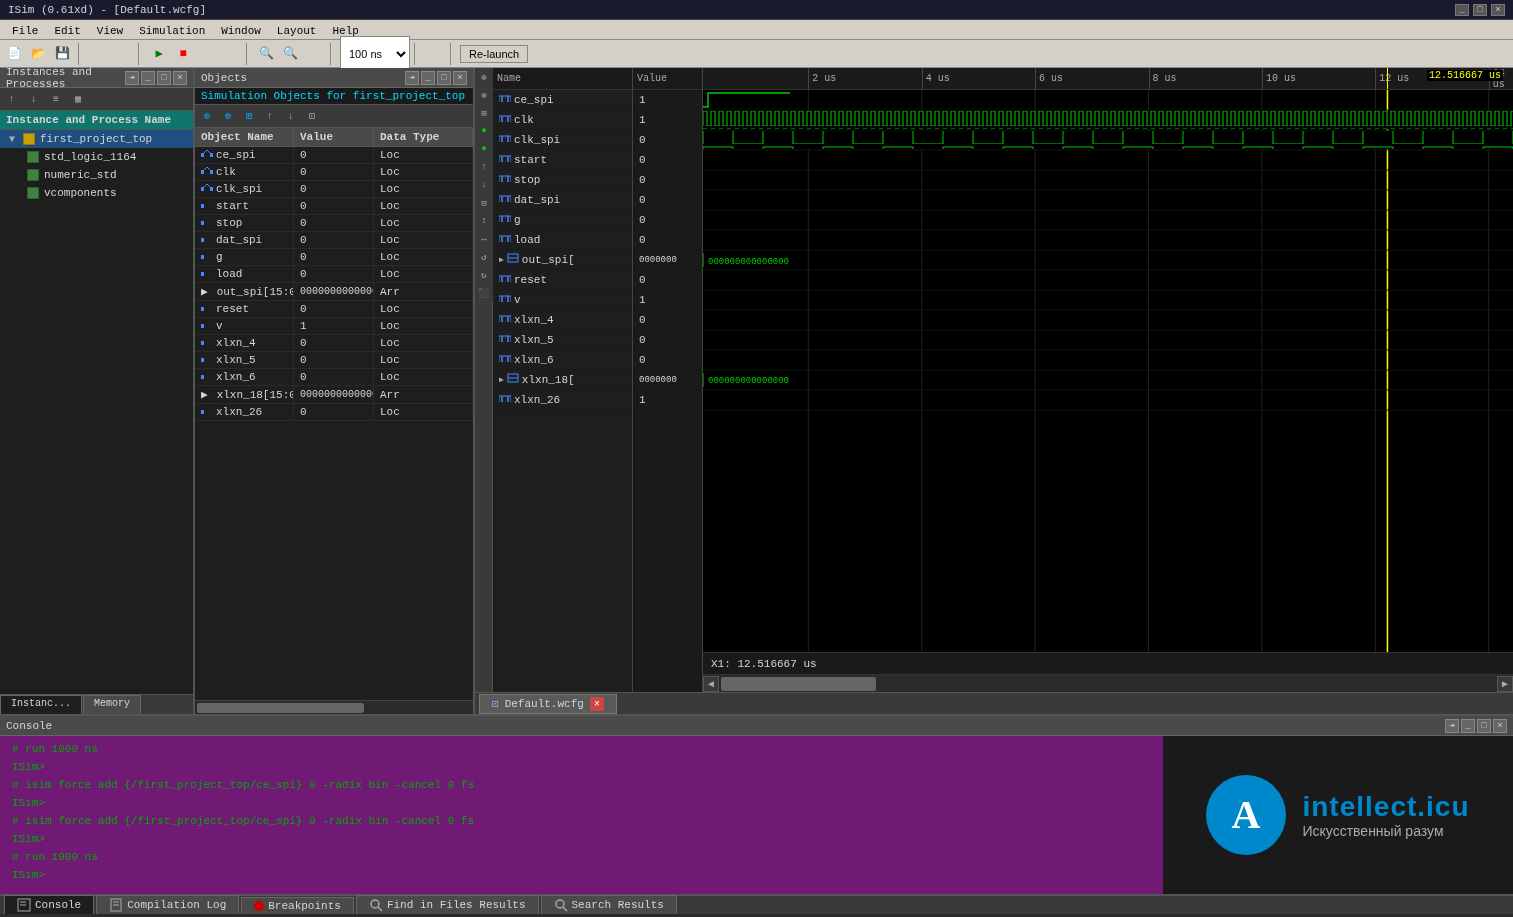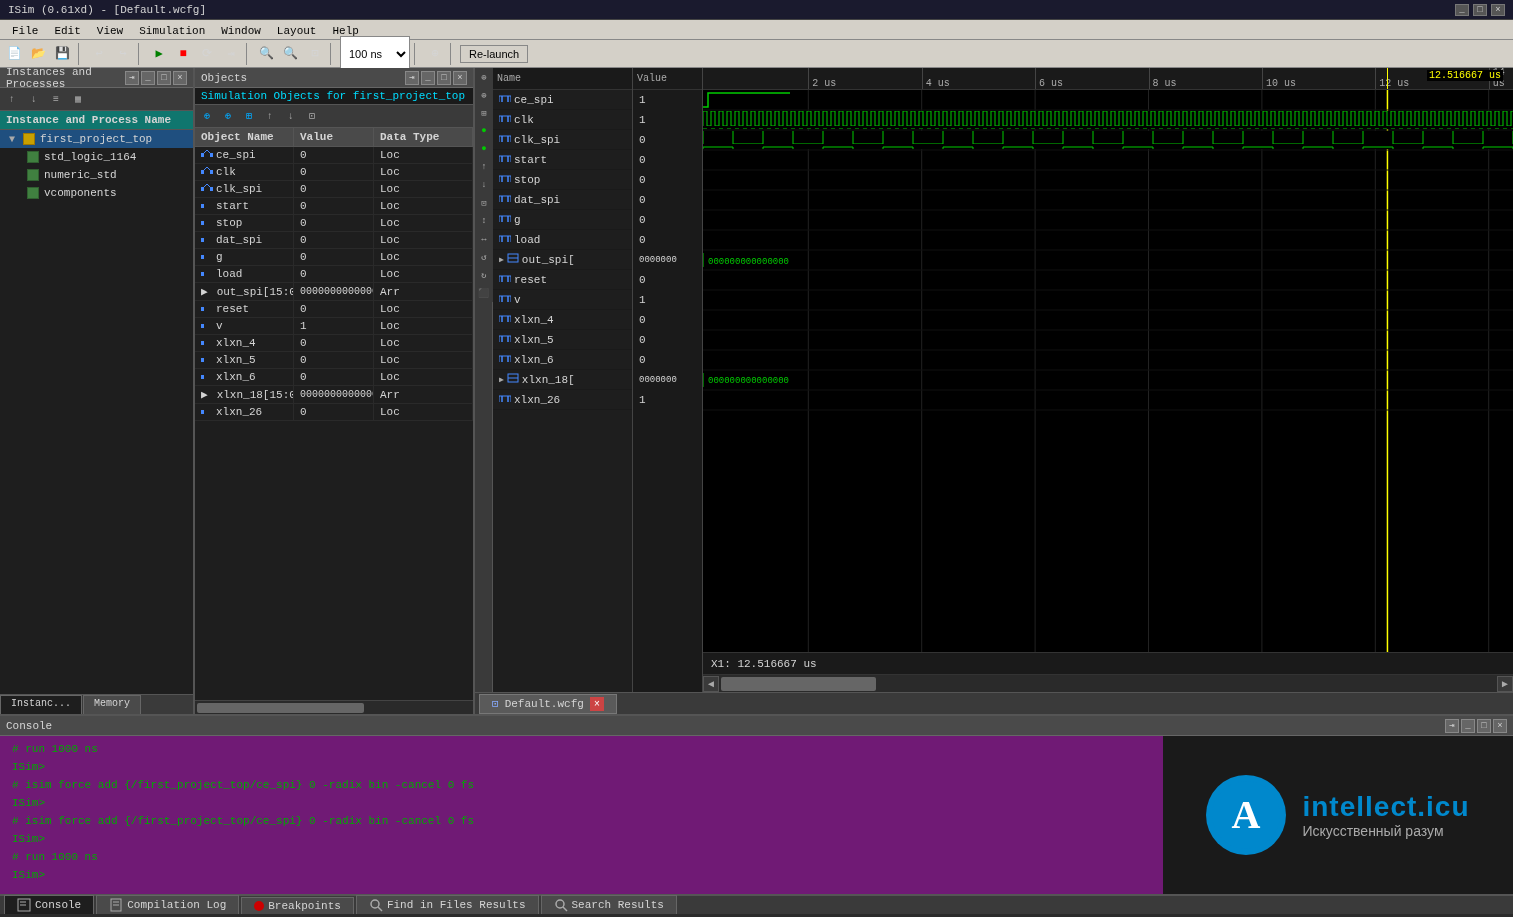--- a/index.html
+++ b/index.html
@@ -90,21 +90,21 @@
     .scroll-thumb { height: 10px; background: #666; border-radius: 2px; margin: 2px; }
     
     
     .panel-side-btns { display: flex; flex-direction: column; background: #3a3a3a; width: 18px; border-right: 1px solid #555; }
     .side-btn { width: 18px; height: 18px; background: #3a3a3a; border: 1px solid transparent; cursor: pointer; display: flex; align-items: center; justify-content: center; font-size: 9px; color: #aaa; }
     
     .obj-panel-title { padding: 2px 6px; font-size: 11px; color: #00ddff; border-bottom: 1px solid #555; background: #1a1a1a; }
     
     
     .time-ruler { height: 22px; background: #1a1a1a; border-bottom: 1px solid #333; position: relative; overflow: hidden; }
-    .time-mark { position: absolute; top: 0; bottom: 0; border-left: 1px solid #444; display: flex; align-items: flex-end; padding-left: 3px; font-size: 10px; color: #aaa; }
+    .time-mark { position: absolute; top: 0; bottom: 0; border-left: 1px solid #444; display: flex; align-items: center; padding-left: 3px; font-size: 10px; color: #aaa; }
     
     .cursor-marker { position: absolute; top: 0; width: 1px; background: yellow; z-index: 20; }
   </style>
 </head>
 <body>
 
 <div class="title-bar">
   <span>ISim (0.61xd) - [Default.wcfg]</span>
   <div class="title-bar-buttons">
     <div class="title-btn">_</div>

